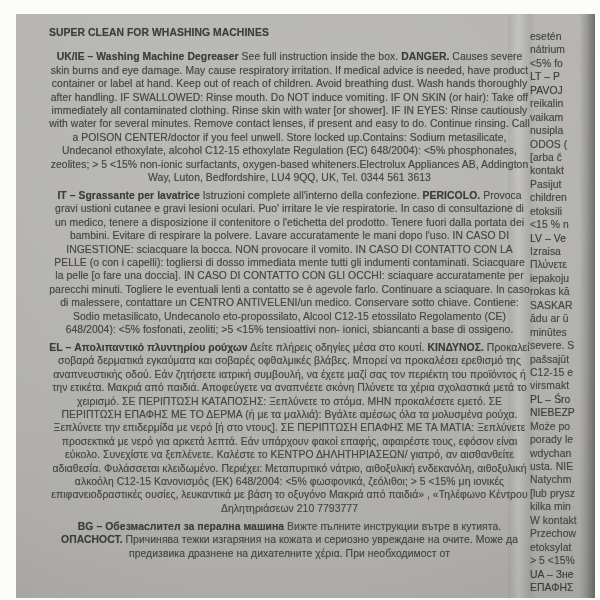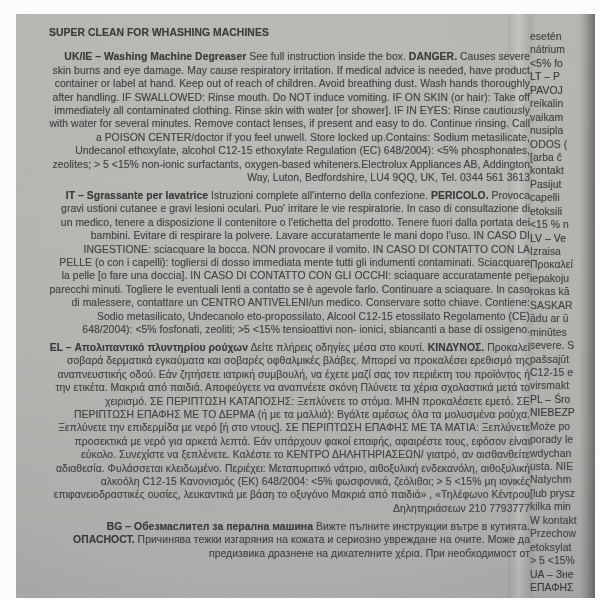--- a/index.html
+++ b/index.html
@@ -31,21 +31,21 @@
   }
   .text-common{
     font-size:10.4px;line-height:13.4px;letter-spacing:0.05px;
     text-shadow:0 0 0.7px rgba(92,92,90,0.65);
   }
   .left-col{
     position:absolute;left:21px;top:12px;width:481px;margin-left:12px;
   }
   .hdr-block{margin-bottom:11px;font-weight:bold;color:#3e3f3d;}
   .hdr-line{white-space:nowrap;}
-  .para{margin:0 0 4.5px 0;text-align:right;}
+  .para{margin:0 0 4.5px 0;text-align:center;}
   .b{font-weight:bold;color:#3d3e3c;}
   .right-col{
     position:absolute;left:514px;top:16px;right:11px;overflow:hidden;height:570px;
   }
   .rline{white-space:nowrap;height:13.45px;line-height:13.45px;overflow:hidden;}
   .rline.b{font-weight:normal;color:#3d3e3c;}
 </style>
 </head>
 <body>
 
@@ -71,26 +71,26 @@
       <div class="rline">&lt;5% fo</div>
       <div class="rline b">LT – P</div>
       <div class="rline b">PAVOJ</div>
       <div class="rline">reikalin</div>
       <div class="rline">vaikam</div>
       <div class="rline">nusipla</div>
       <div class="rline">ODOS (</div>
       <div class="rline">[arba č</div>
       <div class="rline">kontakt</div>
       <div class="rline">Pasijut</div>
-      <div class="rline">capelli</div>
+      <div class="rline">children</div>
       <div class="rline">etoksili</div>
       <div class="rline">&lt;15 % n</div>
       <div class="rline b">LV – Ve</div>
       <div class="rline">Izraisa</div>
-      <div class="rline">Προκαλεί</div>
+      <div class="rline">Πλύνετε</div>
       <div class="rline">iepakoju</div>
       <div class="rline">rokas kā</div>
       <div class="rline">SASKAR</div>
       <div class="rline">ādu ar ū</div>
       <div class="rline">minūtes</div>
       <div class="rline">severe. S</div>
       <div class="rline">pašsajūt</div>
       <div class="rline">C12-15 e</div>
       <div class="rline">virsmakt</div>
       <div class="rline b">PL – Śro</div>

